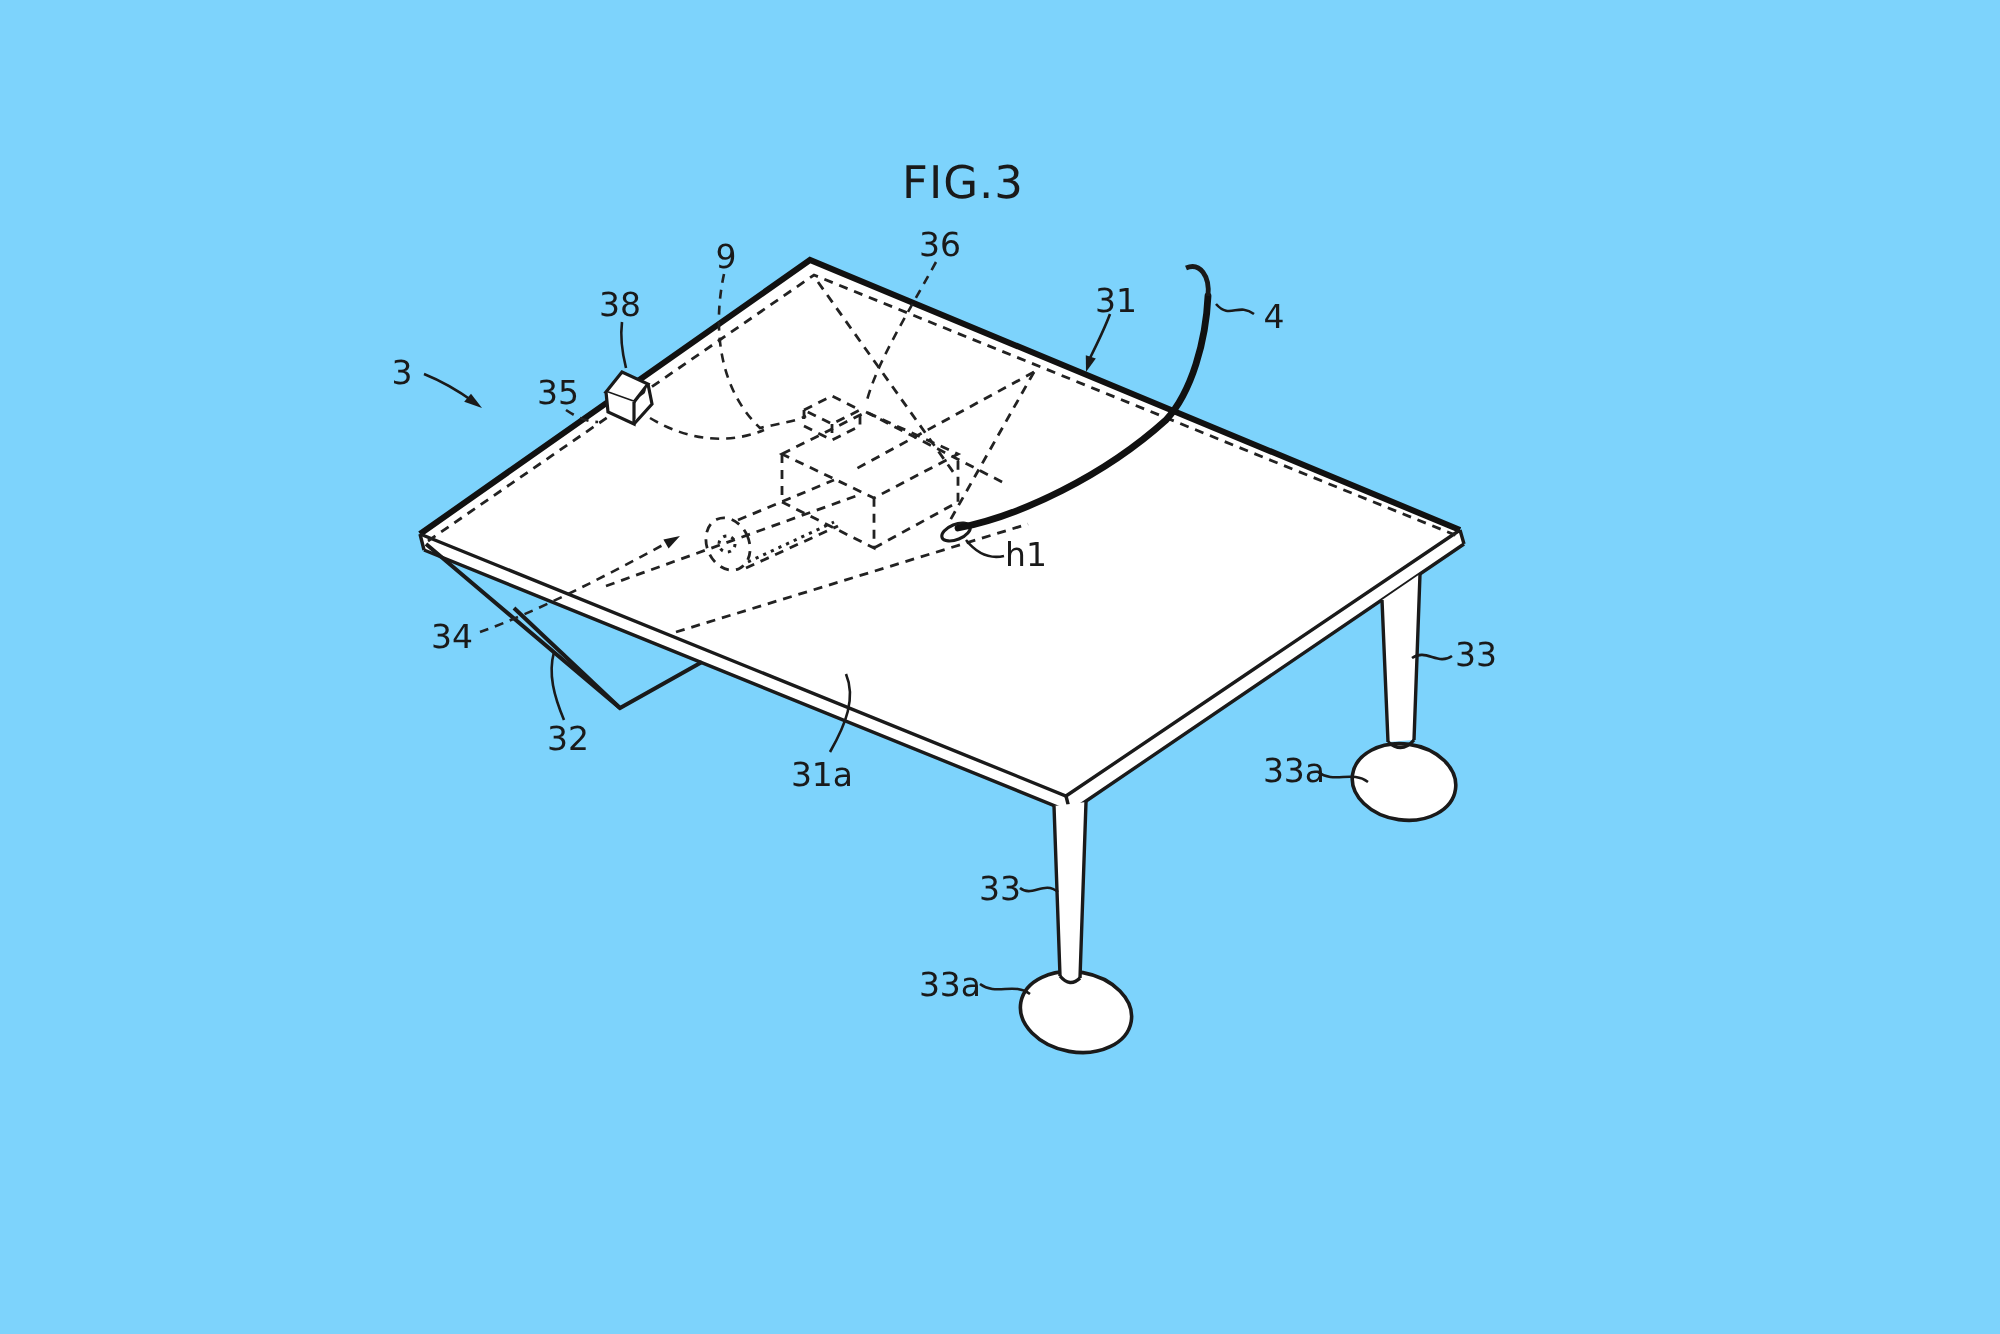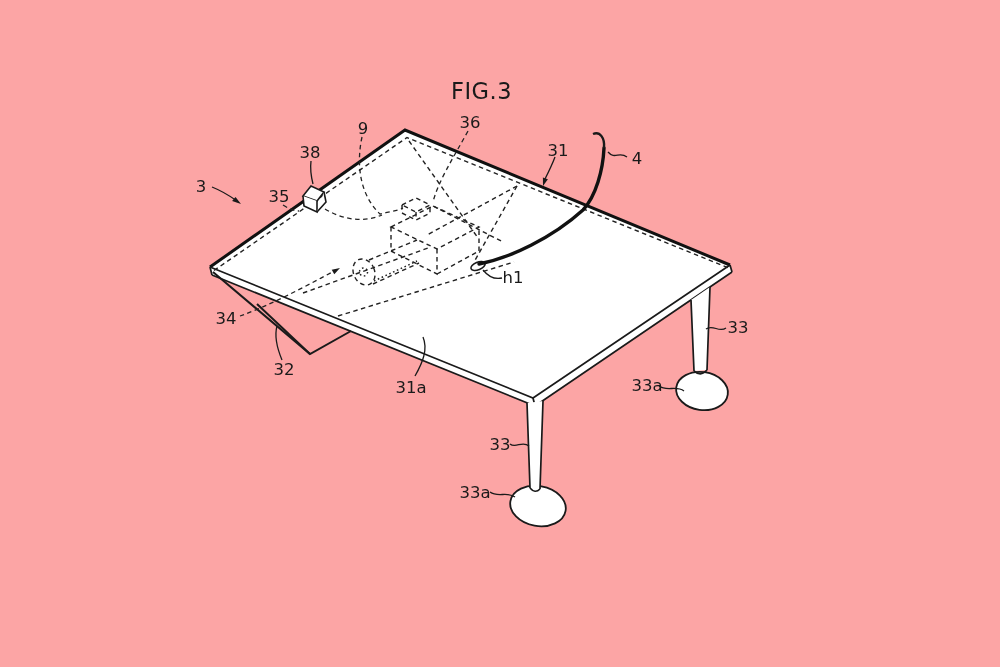--- a/index.html
+++ b/index.html
@@ -1,16 +1,16 @@
 <!DOCTYPE html>
 <html><head>
 <meta charset="utf-8">
 <style>
   html,body{margin:0;padding:0;background:#ffffff;}
-  .page{position:relative;width:1000px;height:667px;background:#fca5a5;overflow:hidden;
+  .page{position:relative;width:1000px;height:667px;background:#7dd3fc;overflow:hidden;
         font-family:"DejaVu Sans","Liberation Sans",sans-serif;}
   svg{display:block;}
   text{fill:#1a1a1a;font-family:"DejaVu Sans","Liberation Sans",sans-serif;font-size:16.5px;}
   text.title{font-size:22.5px;letter-spacing:0.5px;}
   .solid{stroke:#1a1a1a;fill:none;stroke-width:1.7;}
   .thick{stroke:#111111;fill:none;stroke-width:3;}
   .dash{stroke:#222222;fill:none;stroke-width:1.4;stroke-dasharray:4.5 3.5;}
   .dashfine{stroke:#222222;fill:none;stroke-width:1.5;stroke-dasharray:1.6 2.6;}
   .leader{stroke:#1a1a1a;fill:none;stroke-width:1.3;}
   .leaderdash{stroke:#222222;fill:none;stroke-width:1.3;stroke-dasharray:4.5 3.5;}

